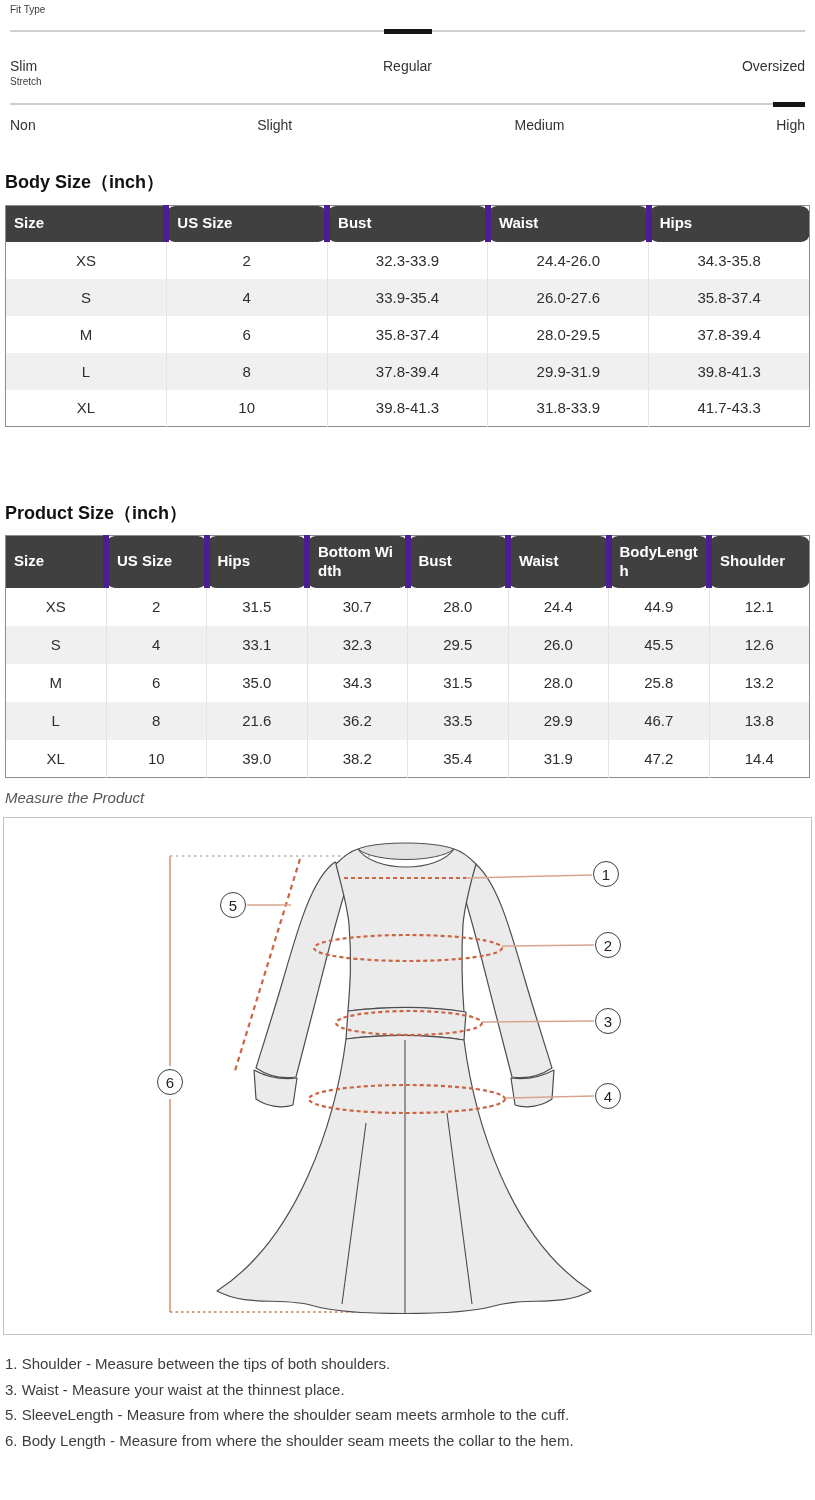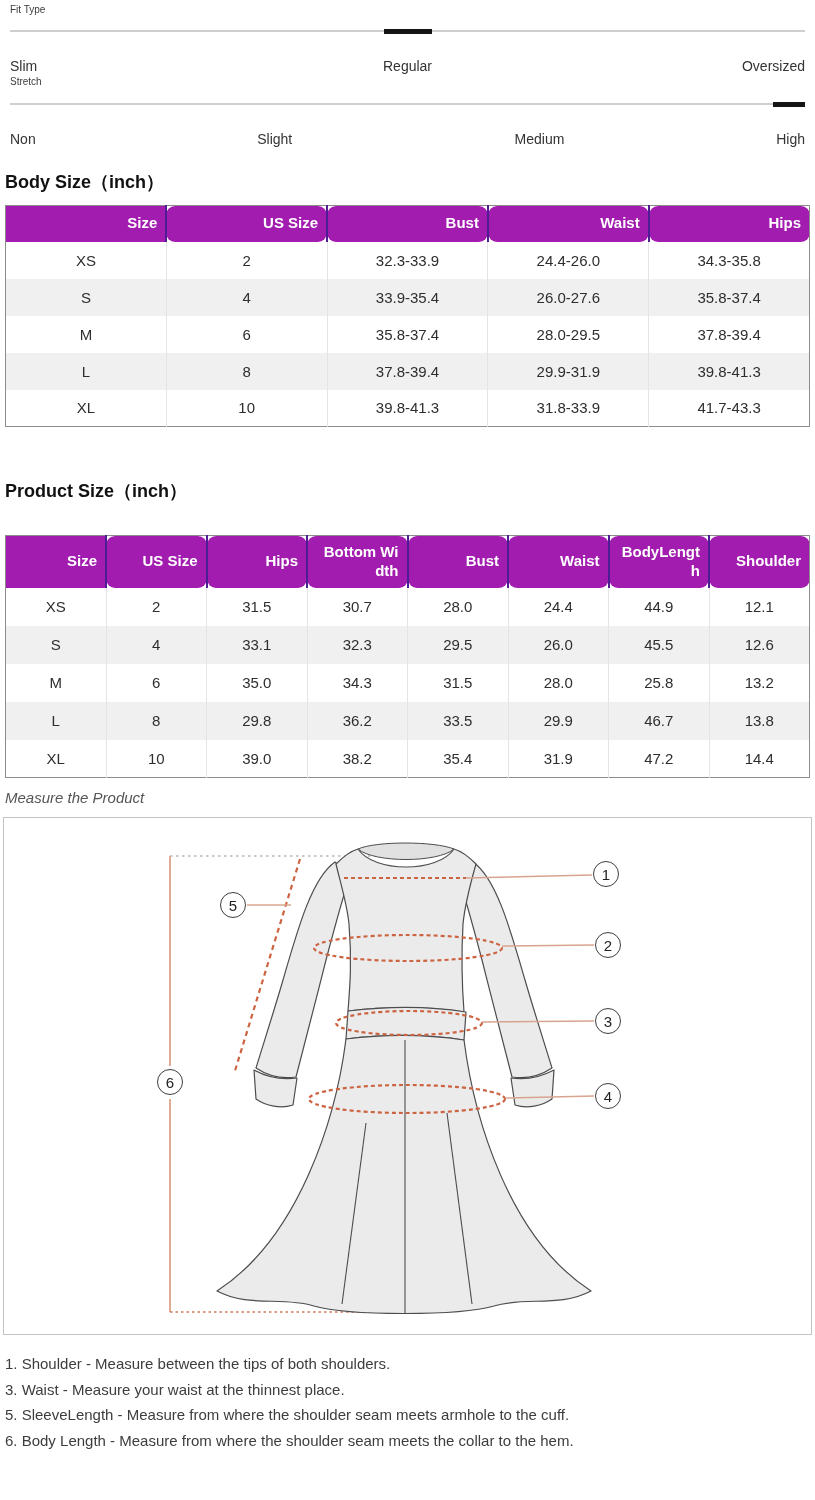--- a/index.html
+++ b/index.html
@@ -20,23 +20,23 @@
   .opt.p50 { left:50%; transform:translateX(-50%); }
   .opt.p33 { left:33.3%; transform:translateX(-50%); }
   .opt.p66 { left:66.6%; transform:translateX(-50%); }
   .opt.p100 { right:0; }
   
   .sec-title { position:absolute; left:5px; font-size:18px; font-weight:bold; color:#111;text-align:center; }
   .caption { position:absolute; left:5px; font-size:15px; font-style:italic; color:#555; }
   
   table.size-table { position:absolute; left:5px; width:805px; border-collapse:collapse;
     table-layout:fixed; border:1px solid #8c8c8c; }
-  table.size-table th { background:#a21caf; color:#fff; font-size:15px; font-weight:bold;
-    text-align:right; vertical-align:middle; padding:2px 8px; line-height:1.25; word-break:break-all; }
-  table.size-table th + th { border-left:2px solid #4c1d95;border-radius:9px; }
+  table.size-table th { background:#404040; color:#fff; font-size:15px; font-weight:bold;
+    text-align:left; vertical-align:middle; padding:2px 8px; line-height:1.25; word-break:break-all; }
+  table.size-table th + th { border-left:6px solid #4c1d95;border-radius:9px; }
   table.size-table td { text-align:center; vertical-align:middle; font-size:15px; color:#2e2e2e; }
   table.size-table td + td { border-left:1px solid #e4e4e4; }
   table.size-table tbody tr:nth-child(even) { background:#f0f0f0; }
   #body-table th { height:36px; }
   #body-table td { height:37px; }
   #product-table th { height:52px; }
   #product-table td { height:38px; }
   
   .diagram-panel { position:absolute; left:3px; top:817px; width:809px; height:518px;
     border:1px solid #c3c3c3; background:#fff; }
@@ -59,21 +59,21 @@
   <div class="scale-opts" style="top:39px;">
     <span class="opt p0">Slim</span>
     <span class="opt p50">Regular</span>
     <span class="opt p100">Oversized</span>
   </div>
 
   <div class="scale-label" style="top:76px;">Stretch</div>
   <div class="track" style="top:103px;">
     <div class="marker right"></div>
   </div>
-  <div class="scale-opts" style="top:112px;">
+  <div class="scale-opts" style="top:98px;">
     <span class="opt p0">Non</span>
     <span class="opt p33">Slight</span>
     <span class="opt p66">Medium</span>
     <span class="opt p100">High</span>
   </div>
 
   <div class="sec-title" style="top:170px;">Body Size（inch）</div>
   <table class="size-table" id="body-table" style="top:205px;">
       <thead>
         <tr>
@@ -116,21 +116,21 @@
         <tr>
           <td>XL</td>
           <td>10</td>
           <td>39.8-41.3</td>
           <td>31.8-33.9</td>
           <td>41.7-43.3</td>
         </tr>
       </tbody>
     </table>
 
-  <div class="sec-title" style="top:479px;">Product Size（inch）</div>
+  <div class="sec-title" style="top:501px;">Product Size（inch）</div>
   <table class="size-table" id="product-table" style="top:535px;">
       <thead>
         <tr>
           <th>Size</th>
           <th>US Size</th>
           <th>Hips</th>
           <th>Bottom Width</th>
           <th>Bust</th>
           <th>Waist</th>
           <th>BodyLength</th>
@@ -164,21 +164,21 @@
           <td>35.0</td>
           <td>34.3</td>
           <td>31.5</td>
           <td>28.0</td>
           <td>25.8</td>
           <td>13.2</td>
         </tr>
         <tr>
           <td>L</td>
           <td>8</td>
-          <td>29.8</td>
+          <td>21.6</td>
           <td>36.2</td>
           <td>33.5</td>
           <td>29.9</td>
           <td>46.7</td>
           <td>13.8</td>
         </tr>
         <tr>
           <td>XL</td>
           <td>10</td>
           <td>39.0</td>

